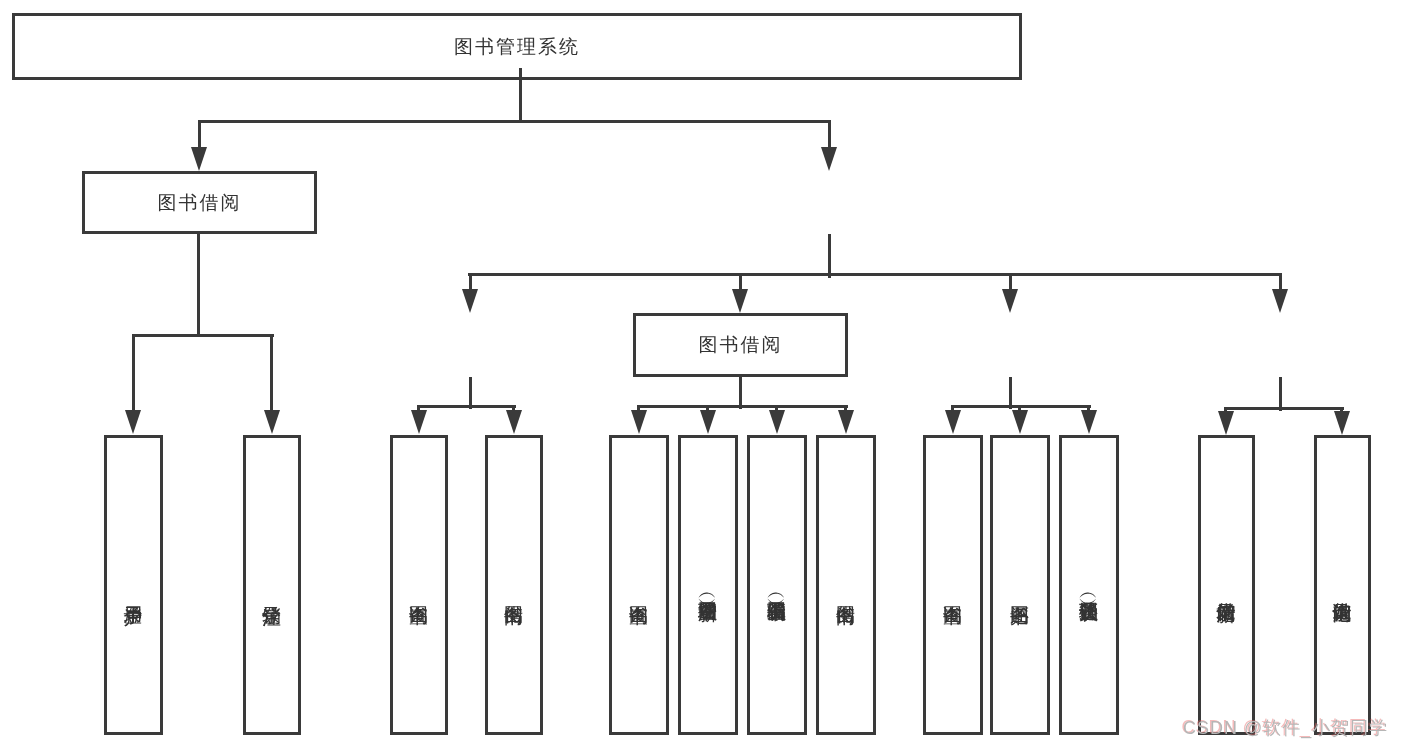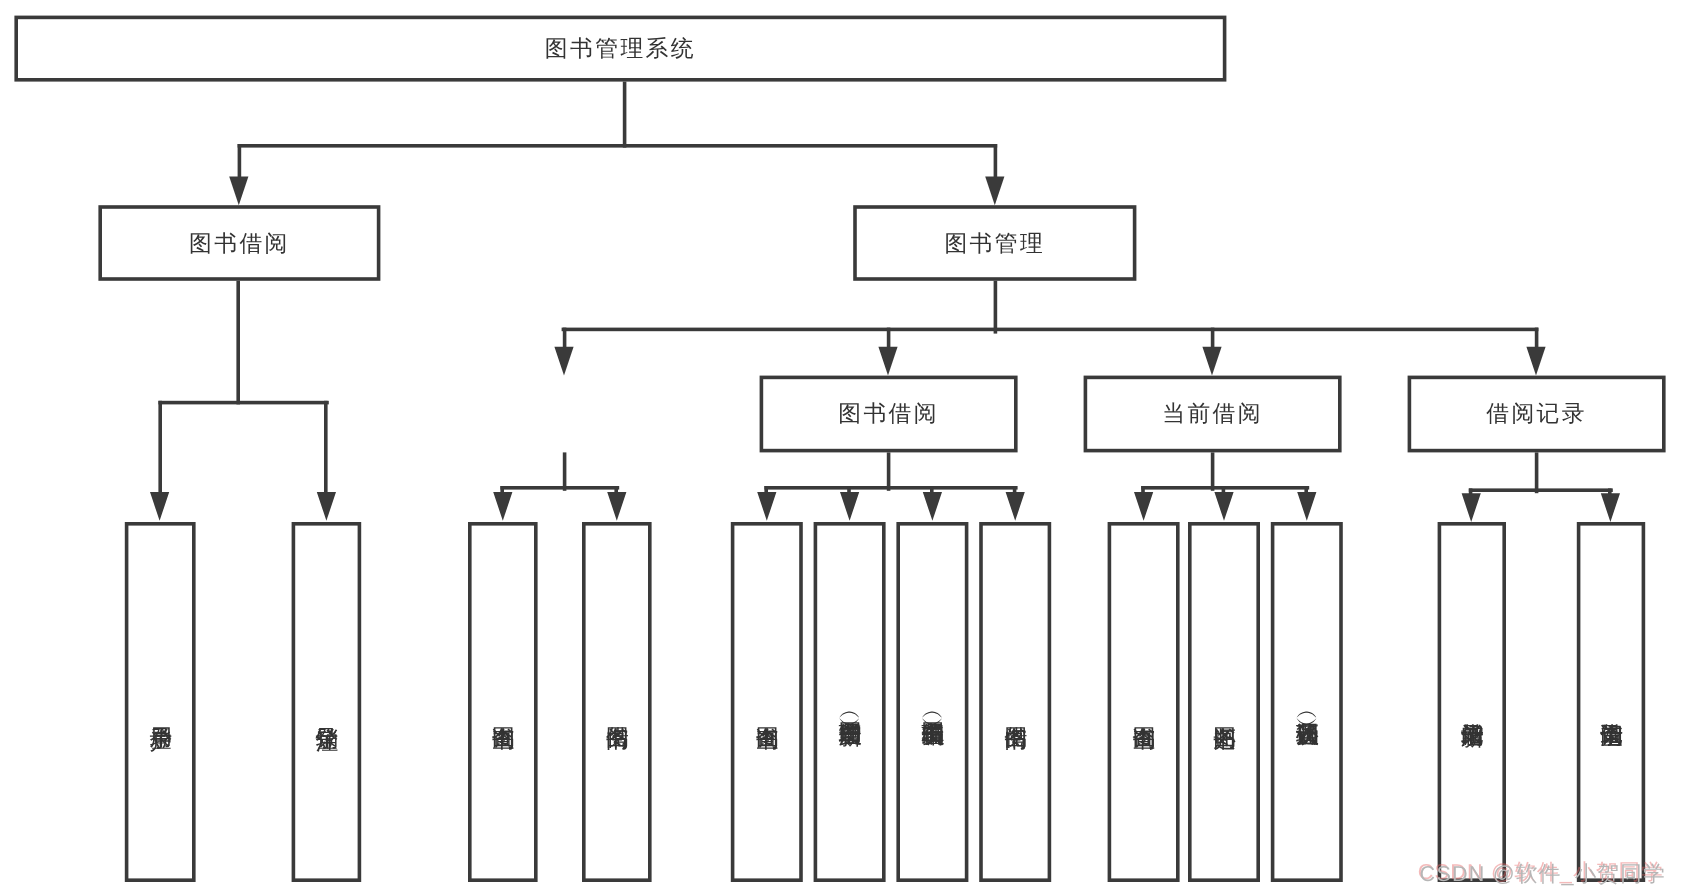--- a/index.html
+++ b/index.html
@@ -31,36 +31,33 @@
     font-size:18px;color:var(--wm,#b6b6b6);letter-spacing:1px;
     text-shadow:-1.5px -1.5px 0 rgba(231,102,102,0.45);
     white-space:nowrap;
   }
 </style>
 </head>
 <body>
 
 <div id="stage" style="--line: #3a3a3a; --text: #333333; --bg: #ffffff; --wm: #b6b6b6;">
 
-  <div class="bx" style="left:12px;top:13px;width:1010px;height:55px;font-family:Liberation Mono, monospace;">
+  <div class="bx" style="left:12px;top:13px;width:1010px;height:67px;font-family:Liberation Mono, monospace;">
     <span>图书管理系统</span>
   </div>
 
   <div class="ln" style="left:519px;top:68px;width:3px;height:55px;"></div>
   <div class="ln" style="left:198px;top:120px;width:633px;height:3px;"></div>
   <div class="ln" style="left:198px;top:120px;width:3px;height:30px;"></div>
   <div class="ah" style="left:191px;top:147px;"></div>
   <div class="ln" style="left:828px;top:120px;width:3px;height:30px;"></div>
   <div class="ah" style="left:821px;top:147px;"></div>
 
   <div class="bx" style="left:82px;top:171px;width:235px;height:63px;">
     <span>图书借阅</span>
-  </div>
-  <div class="bx" style="left:711px;top:171px;width:236px;height:63px;">
-    <span>图书管理</span>
   </div>
 
   <div class="ln" style="left:197px;top:234px;width:3px;height:103px;"></div>
   <div class="ln" style="left:132px;top:334px;width:142px;height:3px;"></div>
   <div class="ln" style="left:132px;top:334px;width:3px;height:78px;"></div>
   <div class="ah" style="left:125px;top:410px;"></div>
   <div class="ln" style="left:270px;top:334px;width:3px;height:78px;"></div>
   <div class="ah" style="left:264px;top:410px;"></div>
 
   <div class="ln" style="left:828px;top:234px;width:3px;height:44px;"></div>
@@ -69,26 +66,20 @@
   <div class="ah" style="left:462px;top:289px;"></div>
   <div class="ln" style="left:739px;top:273px;width:3px;height:18px;"></div>
   <div class="ah" style="left:732px;top:289px;"></div>
   <div class="ln" style="left:1009px;top:273px;width:3px;height:18px;"></div>
   <div class="ah" style="left:1002px;top:289px;"></div>
   <div class="ln" style="left:1279px;top:273px;width:3px;height:18px;"></div>
   <div class="ah" style="left:1272px;top:289px;"></div>
 
   <div class="bx" style="left:633px;top:313px;width:215px;height:64px;">
     <span>图书借阅</span>
-  </div>
-  <div class="bx" style="left:903px;top:313px;width:215px;height:64px;">
-    <span>当前借阅</span>
-  </div>
-  <div class="bx" style="left:1173px;top:313px;width:215px;height:64px;">
-    <span>借阅记录</span>
   </div>
 
   <div class="ln" style="left:469px;top:377px;width:3px;height:32px;"></div>
   <div class="ln" style="left:417px;top:405px;width:99px;height:3px;"></div>
   <div class="ln" style="left:417px;top:405px;width:3px;height:9px;"></div>
   <div class="ah" style="left:411px;top:410px;"></div>
   <div class="ln" style="left:512px;top:405px;width:3px;height:9px;"></div>
   <div class="ah" style="left:506px;top:410px;"></div>
 
   <div class="ln" style="left:739px;top:377px;width:3px;height:32px;"></div>

